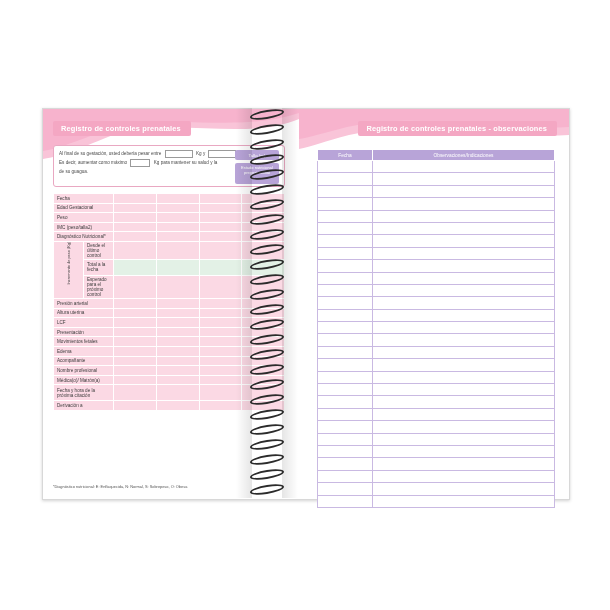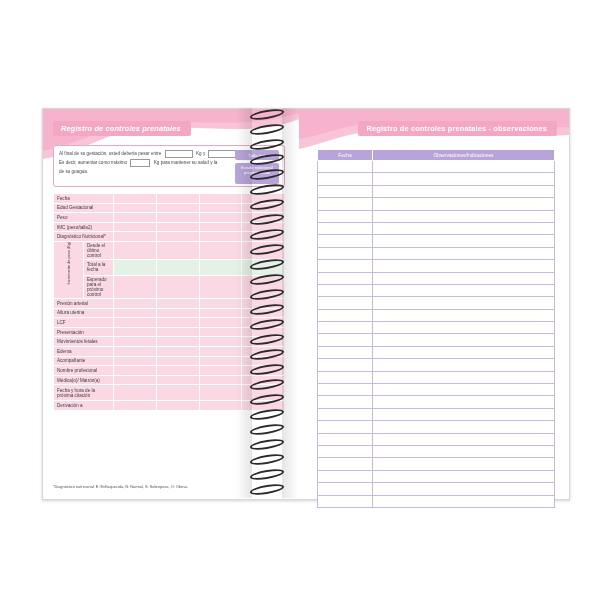--- a/index.html
+++ b/index.html
@@ -65,21 +65,21 @@
     display:inline-block;
     background:#f4a7c3;
     color:#ffffff;
     font-size:7.4px;
     font-weight:bold;
     letter-spacing:.15px;
     padding:3.4px 10px 3.4px 8px;
     border-radius:2px;
     z-index:5;
   }
-  .title-wrap-left{position:absolute;left:10px;top:8px;font-style:italic;}
+  .title-wrap-left{position:absolute;left:10px;top:8px;}
   .title-wrap-right{position:absolute;right:12px;top:8px;}
 
   
   .intro{
     position:absolute;left:10px;top:36px;width:232px;height:42px;
     border:1px solid #e9a8c2;
     border-radius:3px;
     background:#ffffff;
     box-sizing:border-box;
     padding:4px 5px;

